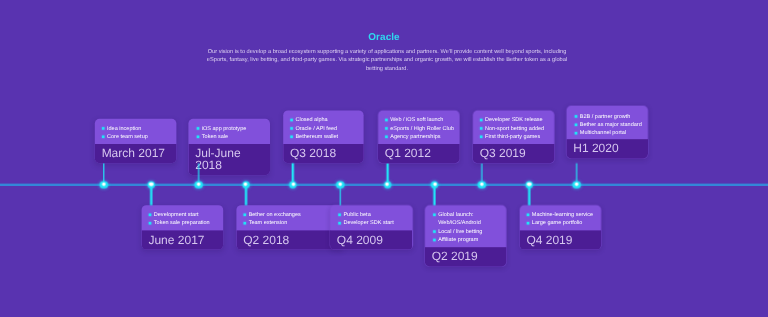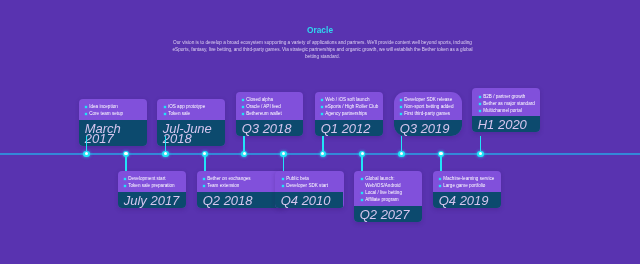--- a/index.html
+++ b/index.html
@@ -11,21 +11,21 @@
          font-size:8.3px;font-weight:bold;letter-spacing:0.05px;}
   .desc{position:absolute;top:40px;left:170.5px;width:303px;text-align:center;color:#ded2f2;
         font-size:4.72px;line-height:6.8px;}
   .axis{position:absolute;left:0;top:152.8px;width:640px;height:2.2px;background:#3487d8;}
   .card{position:absolute;border-radius:4px;overflow:hidden;background:#8150db;
         box-shadow:0 1.5px 4px rgba(45,18,95,0.22);}
   .items{padding:4.5px 2px 2.8px 5.4px;}
   .it{color:#ffffff;font-size:4.6px;line-height:7px;position:relative;padding-left:5.2px;}
   .dotsq{position:absolute;left:0.7px;top:2.6px;width:2.2px;height:2.2px;background:#22e4f7;
          box-shadow:0 0 1.2px 0.3px rgba(34,228,247,0.55);}
-  .date{background:#0c4a6e;color:#d6c6ef;font-size:13px;line-height:10px;padding:3.7px 5px 1.9px 5.7px;font-style:italic;}
+  .date{background:#4c1d95;color:#d6c6ef;font-size:10px;line-height:10px;padding:3.7px 5px 1.9px 5.7px;}
   .conn{position:absolute;width:1.7px;background:#22e4f7;}
   .dot{position:absolute;width:6.4px;height:6.4px;border-radius:50%;background:#22e4f7;
        box-shadow:0 0 2.5px 0.6px rgba(34,228,247,0.5);}
   .dot .core{position:absolute;left:1.6px;top:1.6px;width:3.2px;height:3.2px;border-radius:50%;
              background:#ffffff;display:block;}
 </style>
 </head>
 <body>
 
 <div class="stage">
@@ -54,21 +54,21 @@
     <div class="items">
           <div class="it">
     <span class="dotsq"></span>
     <span class="it-label">Development start</span>
   </div>
           <div class="it">
     <span class="dotsq"></span>
     <span class="it-label">Token sale preparation</span>
   </div>
         </div>
-    <div class="date">July 2017</div>
+    <div class="date">June 2017</div>
   </div>
       <div class="card" style="left: 157.29px; width: 68.2px; top: 98.725px;">
     <div class="items">
           <div class="it">
     <span class="dotsq"></span>
     <span class="it-label">iOS app prototype</span>
   </div>
           <div class="it">
     <span class="dotsq"></span>
     <span class="it-label">Token sale</span>
@@ -110,21 +110,21 @@
     <div class="items">
           <div class="it">
     <span class="dotsq"></span>
     <span class="it-label">Public beta</span>
   </div>
           <div class="it">
     <span class="dotsq"></span>
     <span class="it-label">Developer SDK start</span>
   </div>
         </div>
-    <div class="date">Q4 2010</div>
+    <div class="date">Q4 2009</div>
   </div>
       <div class="card" style="left: 314.77px; width: 68.2px; top: 91.725px;">
     <div class="items">
           <div class="it">
     <span class="dotsq"></span>
     <span class="it-label">Web / iOS soft launch</span>
   </div>
           <div class="it">
     <span class="dotsq"></span>
     <span class="it-label">eSports / High Roller Club</span>
@@ -144,23 +144,23 @@
   </div>
           <div class="it">
     <span class="dotsq"></span>
     <span class="it-label">Local / live betting</span>
   </div>
           <div class="it">
     <span class="dotsq"></span>
     <span class="it-label">Affiliate program</span>
   </div>
         </div>
-    <div class="date">Q2 2027</div>
-  </div>
-      <div class="card" style="left: 393.51px; width: 68.2px; top: 91.725px; border-radius: 11px;">
+    <div class="date">Q2 2019</div>
+  </div>
+      <div class="card" style="left: 393.51px; width: 68.2px; top: 91.725px;">
     <div class="items">
           <div class="it">
     <span class="dotsq"></span>
     <span class="it-label">Developer SDK release</span>
   </div>
           <div class="it">
     <span class="dotsq"></span>
     <span class="it-label">Non-sport betting added</span>
   </div>
           <div class="it">

